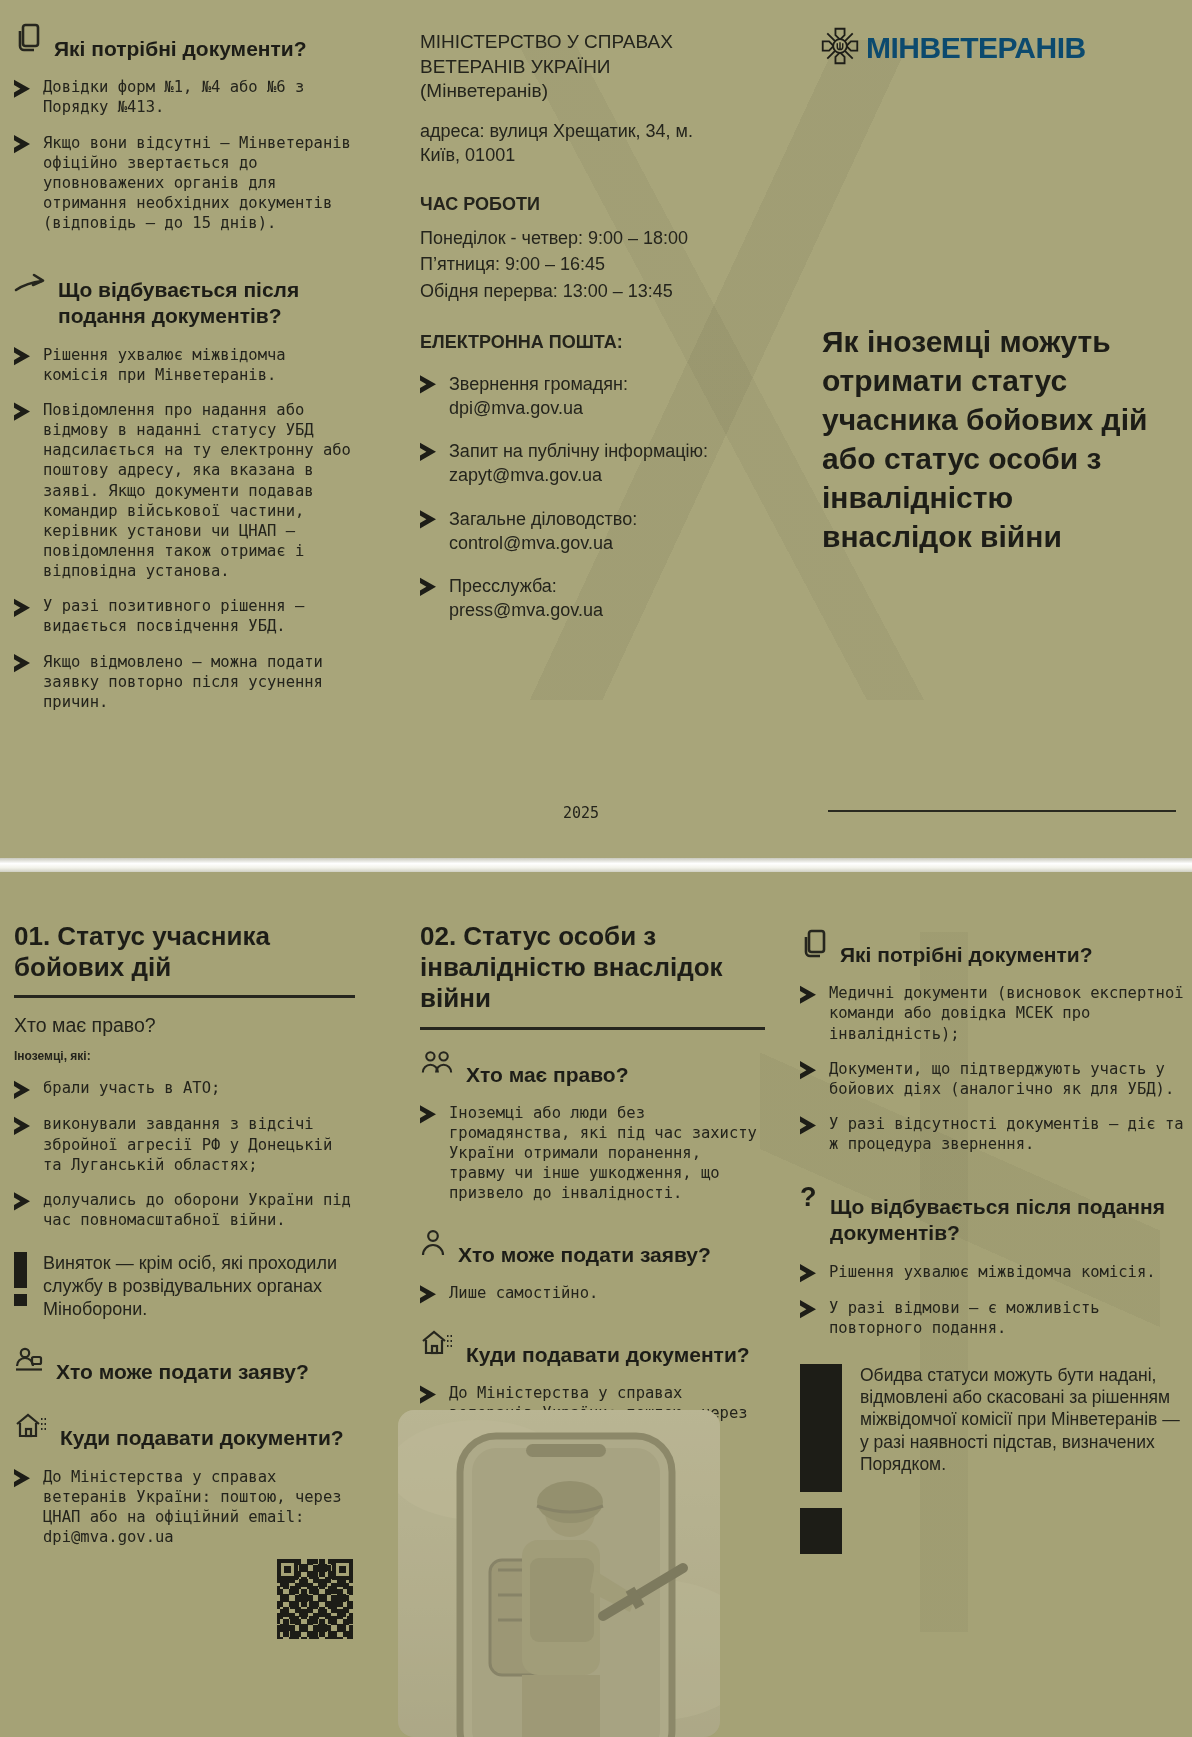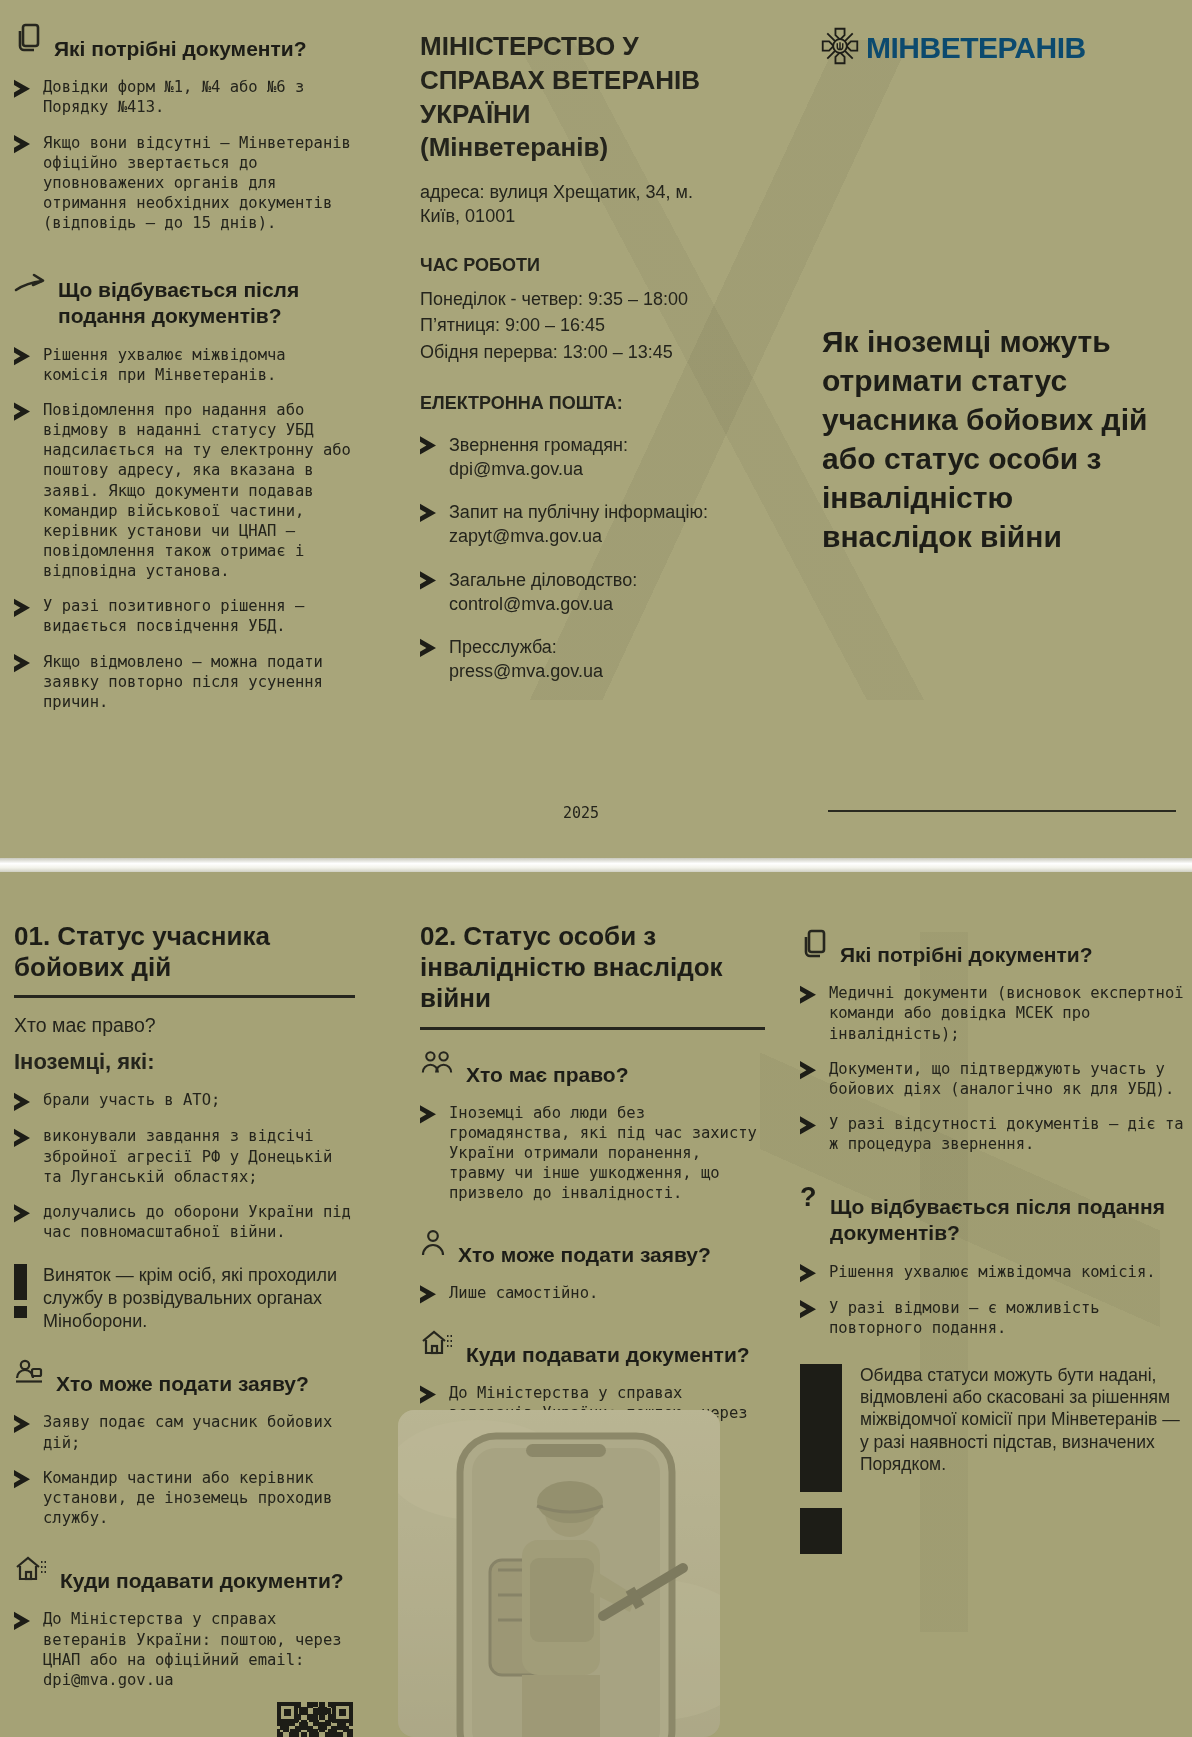--- a/index.html
+++ b/index.html
@@ -27,24 +27,24 @@
   .wm2{left:760px;top:60px;width:400px;height:700px;
     background:
       linear-gradient(90deg, transparent 40%, rgba(20,20,8,.04) 40% 52%, transparent 52%),
       linear-gradient(24deg, transparent 55%, rgba(20,20,8,.04) 55% 66%, transparent 66%);}
 
   
   .h-q{font-weight:700;font-size:21px;line-height:1.25;color:var(--ink2);margin-top:14px;}
   .h-sec{font-weight:700;font-size:26px;line-height:1.2;color:var(--ink2);}
   .rule{height:3px;background:#26261e;margin-top:12px;}
   .q-sub{font-size:19.5px;margin-top:16px;}
-  .bold-sub{font-weight:700;font-size:22px;margin-top:12px;}
+  .bold-sub{font-weight:700;font-size:12px;margin-top:12px;}
   .mono{font-family:"DejaVu Sans Mono",monospace;font-size:15.5px;line-height:1.3;margin:0;}
   .sans{font-size:18px;line-height:1.32;margin:0;}
-  .ministry-title{font-weight:700;font-size:26px;line-height:1.3;}
+  .ministry-title{font-weight:400;font-size:19px;line-height:1.3;}
   .caps-h{font-weight:700;font-size:18px;}
   .logo-row{position:absolute;top:26px;left:0;display:flex;align-items:center;gap:6px;}
   .logo-text{font-weight:700;font-size:30px;letter-spacing:-0.5px;color:#0c4a6e;}
   .big-title{position:absolute;top:322px;left:2px;width:345px;
              font-weight:700;font-size:30px;line-height:1.3;color:#1d1d17;}
   .year{position:absolute;left:563px;top:788px;font-family:"DejaVu Sans Mono",monospace;font-size:15px;margin-top:16px;}
   .foot-line{position:absolute;left:828px;top:810px;width:348px;height:2px;background:#2a2a20;}
 
   
   .bullet{display:flex;gap:13px;margin-top:15px;align-items:flex-start;}
@@ -153,21 +153,21 @@
           </div>
         </div>
     </div>
 
     <div class="col" style="left:420px;top:30px;width:302px">
       <p class="ministry-title" style="margin:0">МІНІСТЕРСТВО У СПРАВАХ ВЕТЕРАНІВ УКРАЇНИ (Мінветеранів)</p>
       <p class="sans" style="margin-top:16px">адреса: вулиця Хрещатик, 34, м. Київ, 01001</p>
       <p class="caps-h" style="margin:26px 0 0 0">ЧАС РОБОТИ</p>
       <div style="margin-top:12px">
 
-          <p class="sans" style="margin-top:3px">Понеділок - четвер: 9:35 – 18:00</p>
+          <p class="sans" style="margin-top:3px">Понеділок - четвер: 9:00 – 18:00</p>
 
           <p class="sans" style="margin-top:3px">П’ятниця: 9:00 – 16:45</p>
 
           <p class="sans" style="margin-top:3px">Обідня перерва: 13:00 – 13:45</p>
         </div>
       <p class="caps-h" style="margin:28px 0 0 0">ЕЛЕКТРОННА ПОШТА:</p>
       <div>
 
           <div class="email-item">
             <span class="chev"></span>
@@ -269,32 +269,20 @@
             <g stroke="#26261e" stroke-width="2.2" fill="none">
               <circle cx="11" cy="8" r="4.2"></circle>
               <path d="M3 21 a8 8 0 0 1 16 0"></path>
               <rect x="18" y="12" width="9" height="7" rx="1.5"></rect>
               <path d="M2 24.5 h26"></path>
             </g>
           </svg>
         </span>
         <div class="h-q">Хто може подати заяву?</div>
       </div>
-      <div style="margin-top:10px">
-
-          <div class="bullet">
-            <span class="chev"></span>
-            <p class="mono blk">Заяву подає сам учасник бойових дій;</p>
-          </div>
-
-          <div class="bullet">
-            <span class="chev"></span>
-            <p class="mono blk">Командир частини або керівник установи, де іноземець проходив службу.</p>
-          </div>
-        </div>
 
       <div class="icon-h" style="margin-top:26px">
         <span class="ic">
           <svg width="34" height="30" viewBox="0 0 34 30">
             <g stroke="#26261e" stroke-width="2.2" fill="none">
               <path d="M3 13 L14 4 L25 13"></path>
               <path d="M6 12 v13 h16 v-13"></path>
               <rect x="12" y="18" width="5" height="7"></rect>
               <path d="M27 8 h5 M27 13 h5 M27 18 h5" stroke-dasharray="1.5 2"></path>
             </g>

